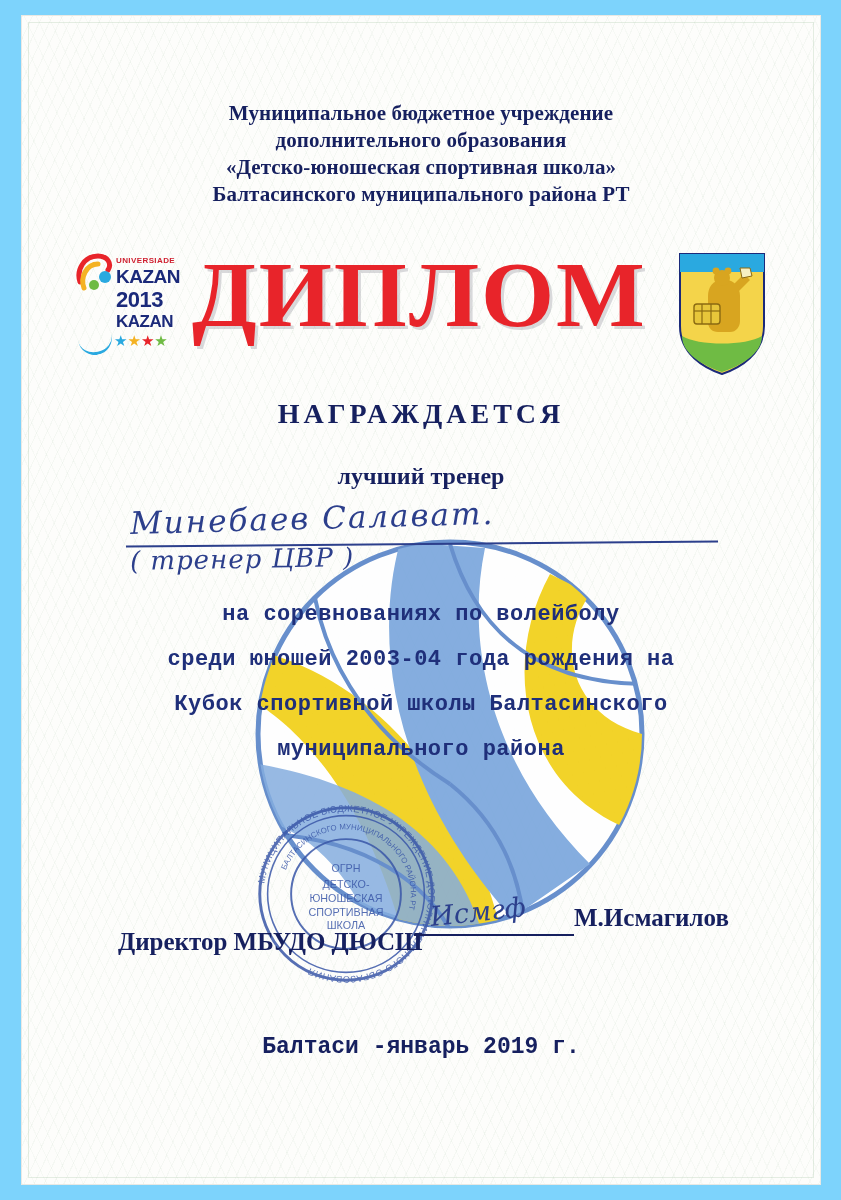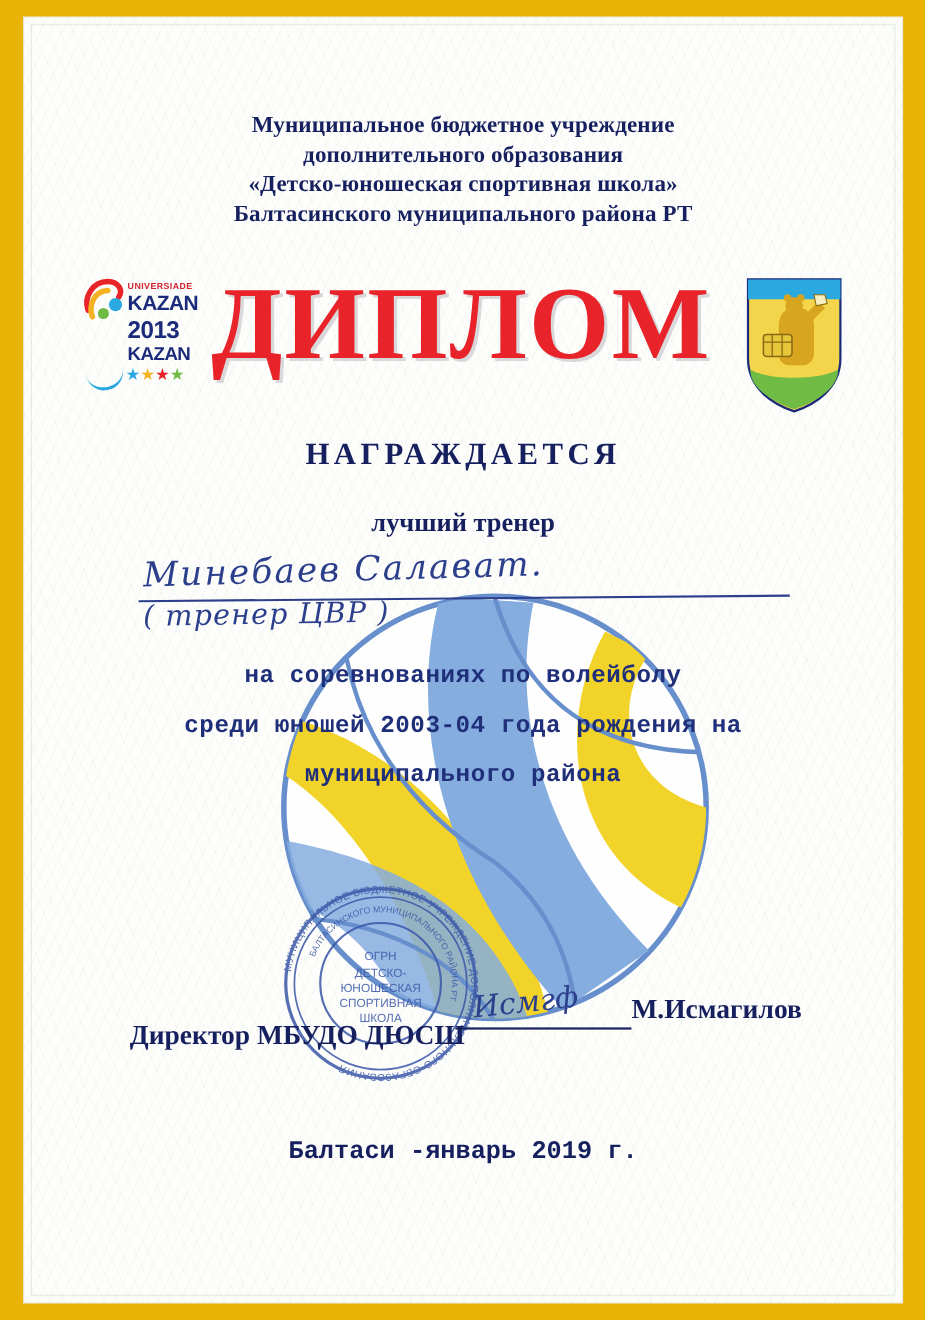--- a/index.html
+++ b/index.html
@@ -14,21 +14,21 @@
     overflow: hidden;
     font-family: "Liberation Serif", serif;
   }
 
   
   .page {
     position: absolute;
     left: 0; top: 0;
     width: 841px;
     height: 1200px;
-    background: #eab308;
+    background: #7dd3fc;
   }
   .paper {
     position: absolute;
     left: 22px;
     top: 16px;
     width: 798px;
     height: 1168px;
     background: #fdfdfb;
     box-shadow: 0 0 0 1px #e9e9e4;
   }
@@ -405,20 +405,21 @@
       </g>
     </svg>
 
     <div class="hand hand-name">Минебаев  Салават.</div>
     <div class="name-rule"></div>
     <div class="hand hand-role">( тренер      ЦВР )</div>
 
     <div class="body-text">
       <div>на  соревнованиях  по   волейболу</div>
       <div>среди юношей 2003-04 года рождения на</div>
+      <div>Кубок спортивной школы  Балтасинского</div>
       <div>муниципального района</div>
     </div>
 
     <svg class="stamp" viewBox="0 0 200 200">
       <defs>
         <path id="outerArc" d="M100,100 m-84,0 a84,84 0 1,1 168,0 a84,84 0 1,1 -168,0"></path>
         <path id="innerArc" d="M100,100 m-66,0 a66,66 0 1,1 132,0 a66,66 0 1,1 -132,0"></path>
       </defs>
       <circle cx="100" cy="100" r="88" fill="none" stroke="#3a57a8" stroke-width="3"></circle>
       <circle cx="100" cy="100" r="80" fill="none" stroke="#3a57a8" stroke-width="1.6"></circle>

